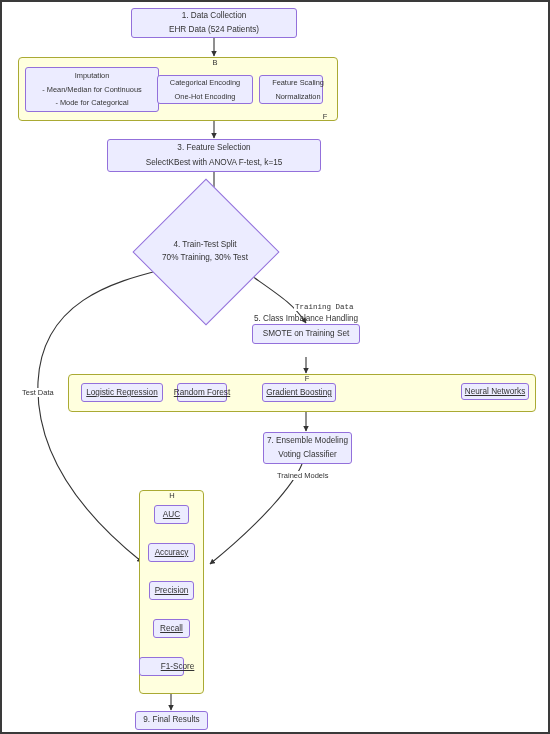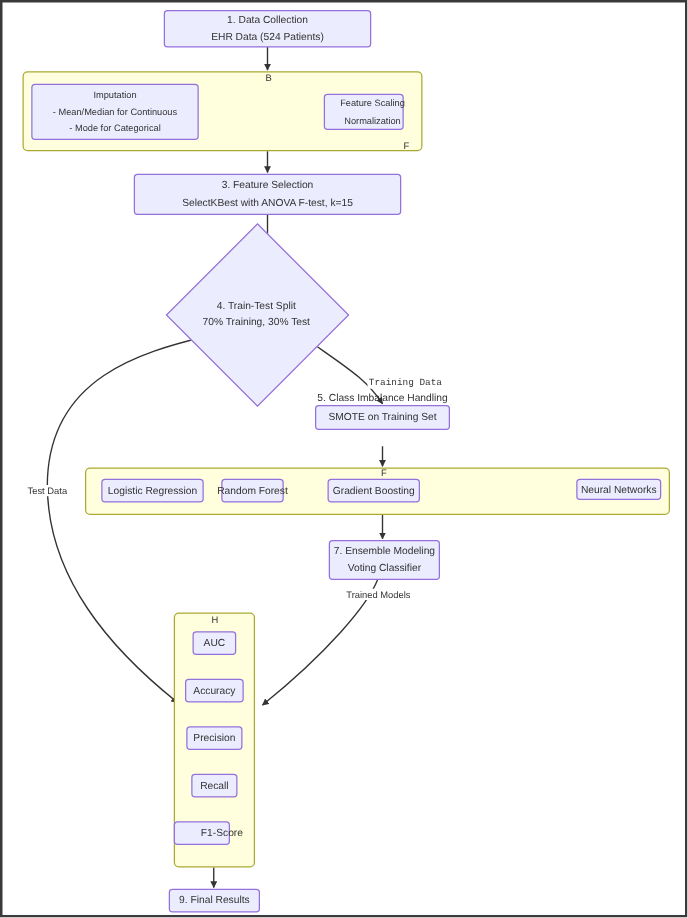--- a/index.html
+++ b/index.html
@@ -105,20 +105,21 @@
     box-sizing: border-box;
     background: #ececff;
     border: 1px solid #9370db;
     border-radius: 3px;
     font-size: 8.2px;
     color: #333333;
     display: flex;
     align-items: center;
     justify-content: center;
     white-space: nowrap;
+    text-decoration: underline;
   }
 </style>
 </head>
 <body>
 
 <div id="frame">
   <div id="canvas">
 
     <svg class="edges" viewBox="0 0 550 734">
       <defs>
@@ -151,20 +152,24 @@
     <div class="cluster" style="left:16px; top:55px; width:320px; height:64px;"></div>
     <div class="cluster-label" style="left:203px; top:56px; width:20px;">B</div>
     <div class="cluster-label" style="left:313px; top:110px; width:20px;">F</div>
 
     <div class="node" style="left:23px; top:65px; width:134px; height:45px; font-size:7.4px; line-height:11.5px;">
       <span>Imputation</span>
       <span class="l2">- Mean/Median for Continuous</span>
       <span class="l2">- Mode for Categorical</span>
     </div>
 
+    <div class="node" style="left:155px; top:73px; width:96px; height:29px; font-size:7.4px; line-height:11.5px;">
+      <span>Categorical Encoding</span>
+      <span class="l2">One-Hot Encoding</span>
+    </div>
 
     <div class="node" style="left:257px; top:73px; width:64px; height:29px; font-size:7.4px; line-height:11.5px;padding-left:20px;">
       <span>Feature Scaling</span>
       <span class="l2">Normalization</span>
     </div>
 
     <div class="node" style="left:129px; top:6px; width:166px; height:30px;">
       <span>1. Data Collection</span>
       <span class="l2">EHR Data (524 Patients)</span>
     </div>

